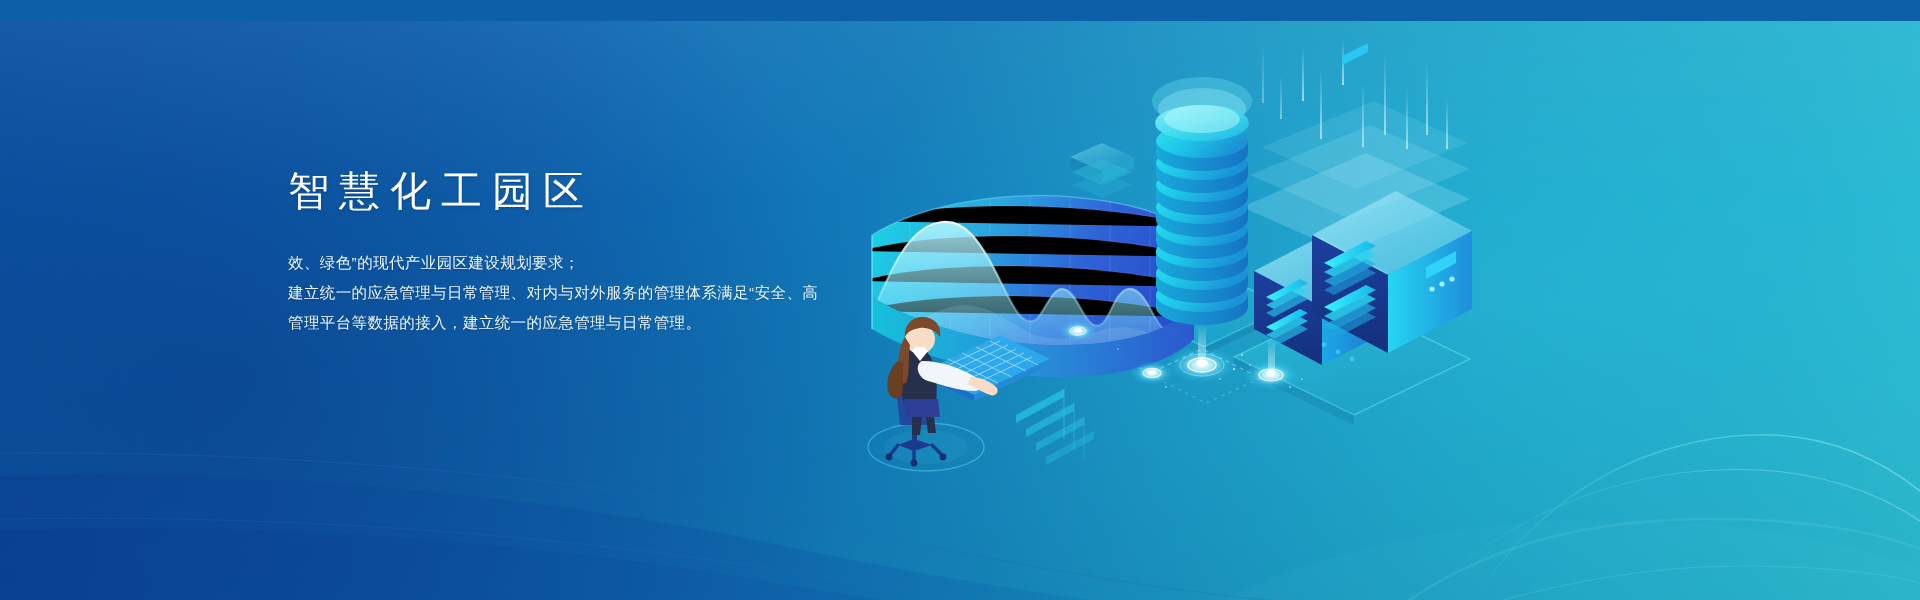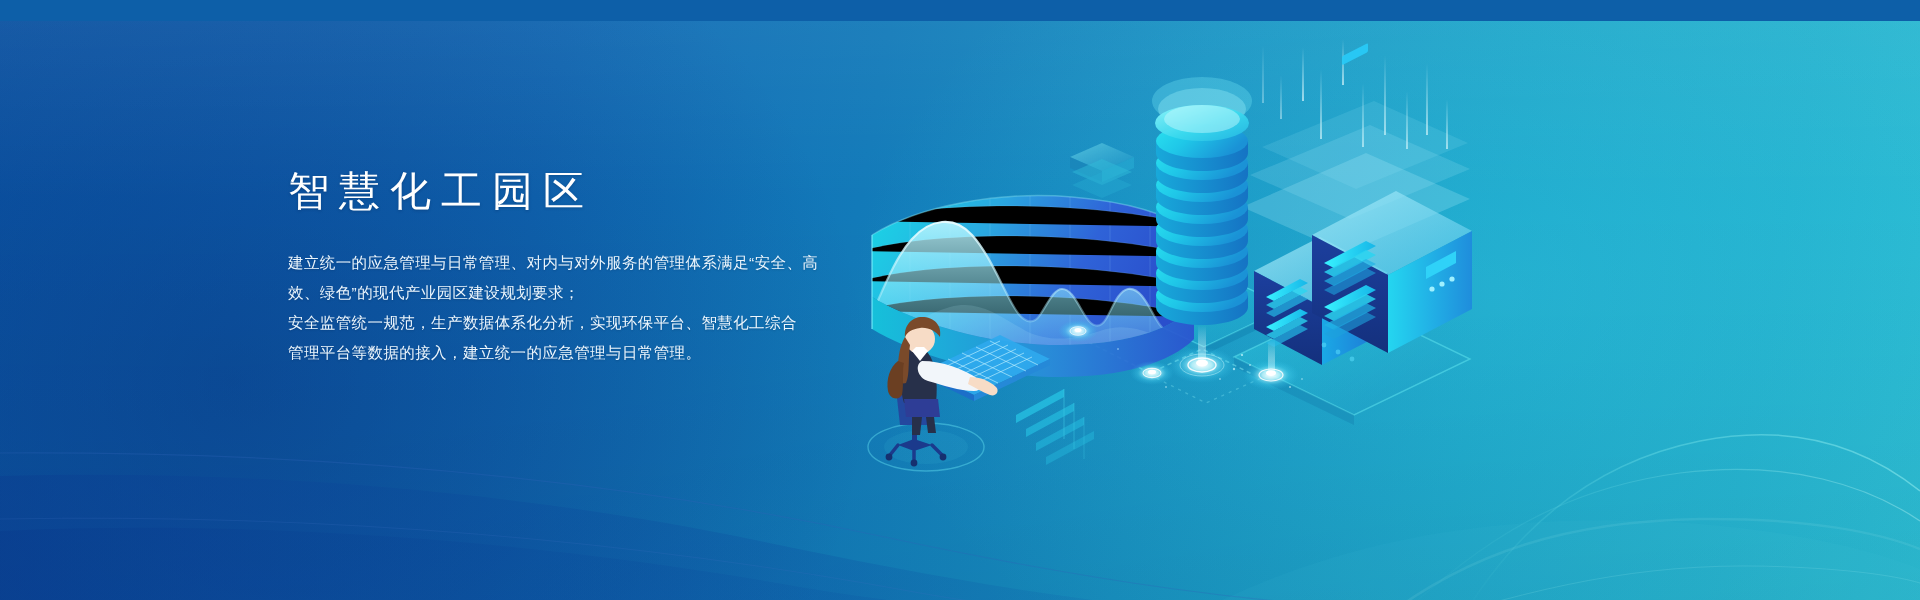--- a/index.html
+++ b/index.html
@@ -125,23 +125,22 @@
     <path d="M1395,600 C 1480,520 1560,468 1680,452 C 1790,438 1870,466 1920,500" fill="none" stroke="url(#wvLight2)" stroke-width="1.2"></path>
     <path d="M1430,600 C 1560,560 1660,540 1790,546 C 1860,549 1900,556 1920,562" fill="none" stroke="#a9f2f0" stroke-opacity=".16" stroke-width="1"></path>
     <path d="M1380,600 C 1470,530 1570,500 1700,498 C 1810,497 1880,512 1920,528" fill="none" stroke="#bff6f4" stroke-opacity=".10" stroke-width="2.5"></path>
 
     <path d="M1180,600 C 1300,536 1420,506 1560,500 C 1720,494 1850,520 1920,548 L1920,600 Z" fill="#5ddde6" fill-opacity=".05"></path>
   </svg>
 
   <div class="copy">
     <h1 class="title">智慧化工园区</h1>
     <div class="desc">
+      <p>效、绿色”的现代产业园区建设规划要求；</p>
       <p>建立统一的应急管理与日常管理、对内与对外服务的管理体系满足“安全、高</p>
-      <p>效、绿色”的现代产业园区建设规划要求；</p>
-      <p>安全监管统一规范，生产数据体系化分析，实现环保平台、智慧化工综合</p>
       <p>管理平台等数据的接入，建立统一的应急管理与日常管理。</p>
     </div>
   </div>
 
   <div class="art">
     <svg viewBox="0 0 620 440" preserveAspectRatio="xMidYMid meet">
       <defs>
 
         <linearGradient id="panelG" x1="0" y1="0" x2="1" y2="0.25">
           <stop offset="0%" stop-color="#19d7e6"></stop>

